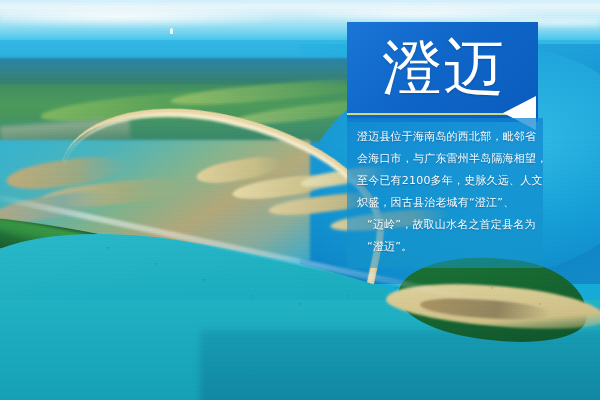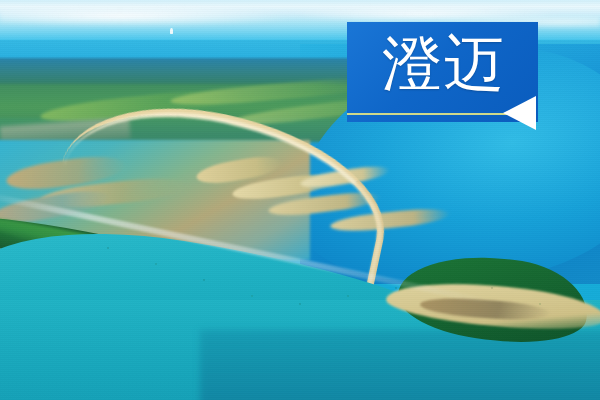--- a/index.html
+++ b/index.html
@@ -168,21 +168,21 @@
           background-image:repeating-linear-gradient(0deg, rgba(0,0,0,.10) 0 1px, rgba(255,255,255,.06) 1px 2px); }
 
   
   .card { position:absolute; left:347px; top:22px; width:191px; }
 
   .card-head { position:relative; width:191px; height:100px;
        background:linear-gradient(135deg,#1a76d6 0%, #0f66c8 45%, #0a5cbd 100%); }
 
   .card-title { position:absolute; left:12px; top:4px; width:170px; height:84px;
        display:flex; align-items:center; justify-content:center; gap:2px;
-       color:#ffffff; font-family:Liberation Mono, monospace;
+       color:#ffffff; font-family:Liberation Sans, sans-serif;
        font-size:60px; line-height:1; font-weight:400; letter-spacing:2px;
        text-shadow:0 1px 2px rgba(0,0,0,.18); white-space:nowrap; }
 
   
   .card-rule { position:absolute; left:347px; top:113px; width:160px; height:2px;
        background:#cfd98a; }
   .card-arrow { position:absolute; left:503px; top:96px; width:0; height:0;
        border-top:17px solid transparent; border-bottom:17px solid transparent;
        border-right:33px solid #ffffff; }
   .card-head-ext { position:absolute; left:347px; top:96px; width:191px; height:22px;
@@ -255,14 +255,22 @@
 
   <div class="card">
     <div class="card-head">
       <div class="card-title">澄迈</div>
     </div>
   </div>
 
   <div class="card-rule"></div>
   <div class="card-arrow"></div>
 
+  <div class="card-body">
+    <p>澄迈县位于海南岛的西北部，毗邻省</p>
+    <p>会海口市，与广东雷州半岛隔海相望，</p>
+    <p>至今已有2100多年，史脉久远、人文</p>
+    <p>炽盛，因古县治老城有“澄江”、</p>
+    <p class="indent">“迈岭”，故取山水名之首定县名为</p>
+    <p class="indent">“澄迈”。</p>
+  </div>
 
 </div>
 
 </body></html>

